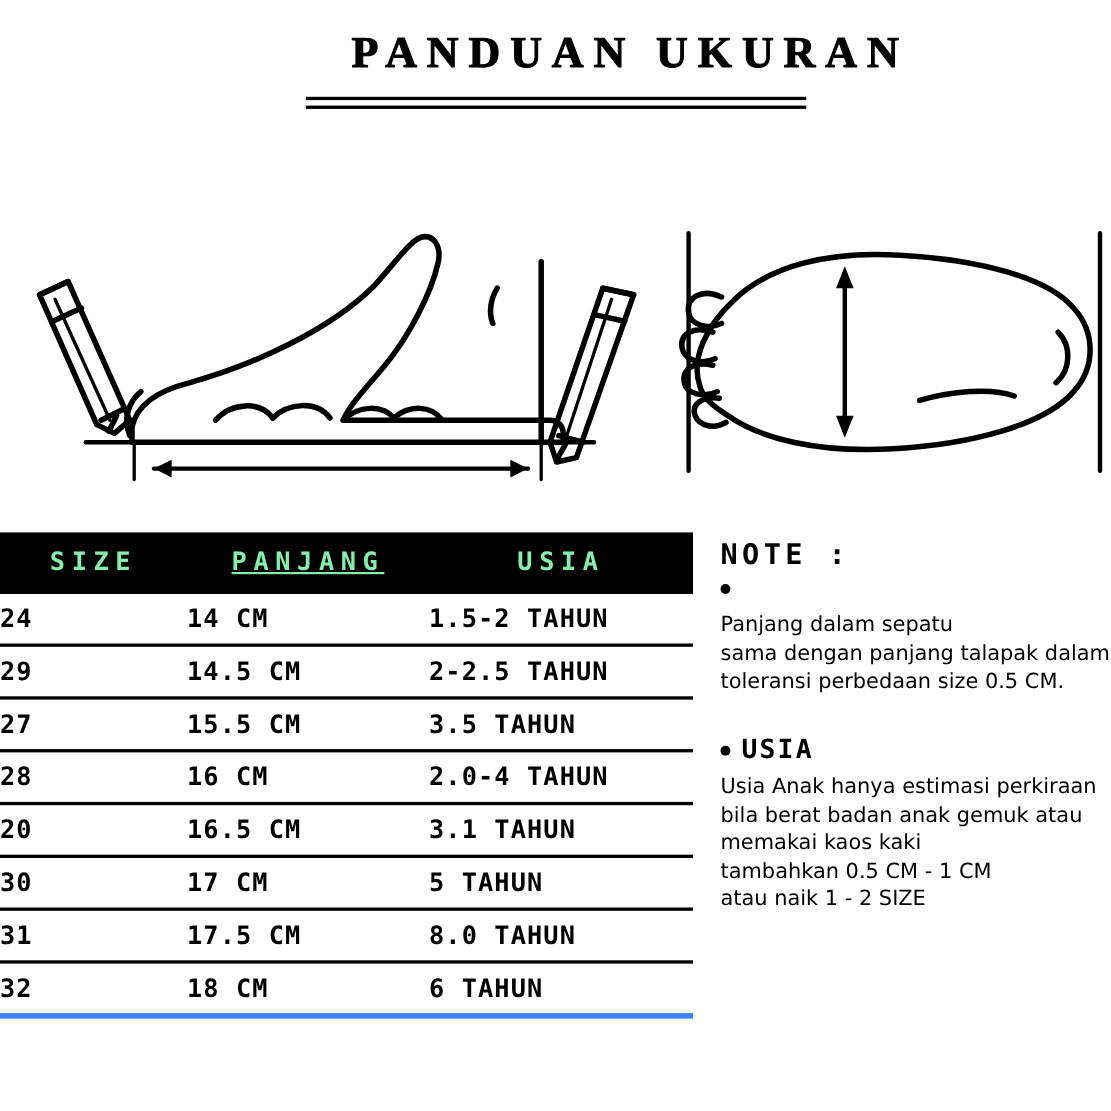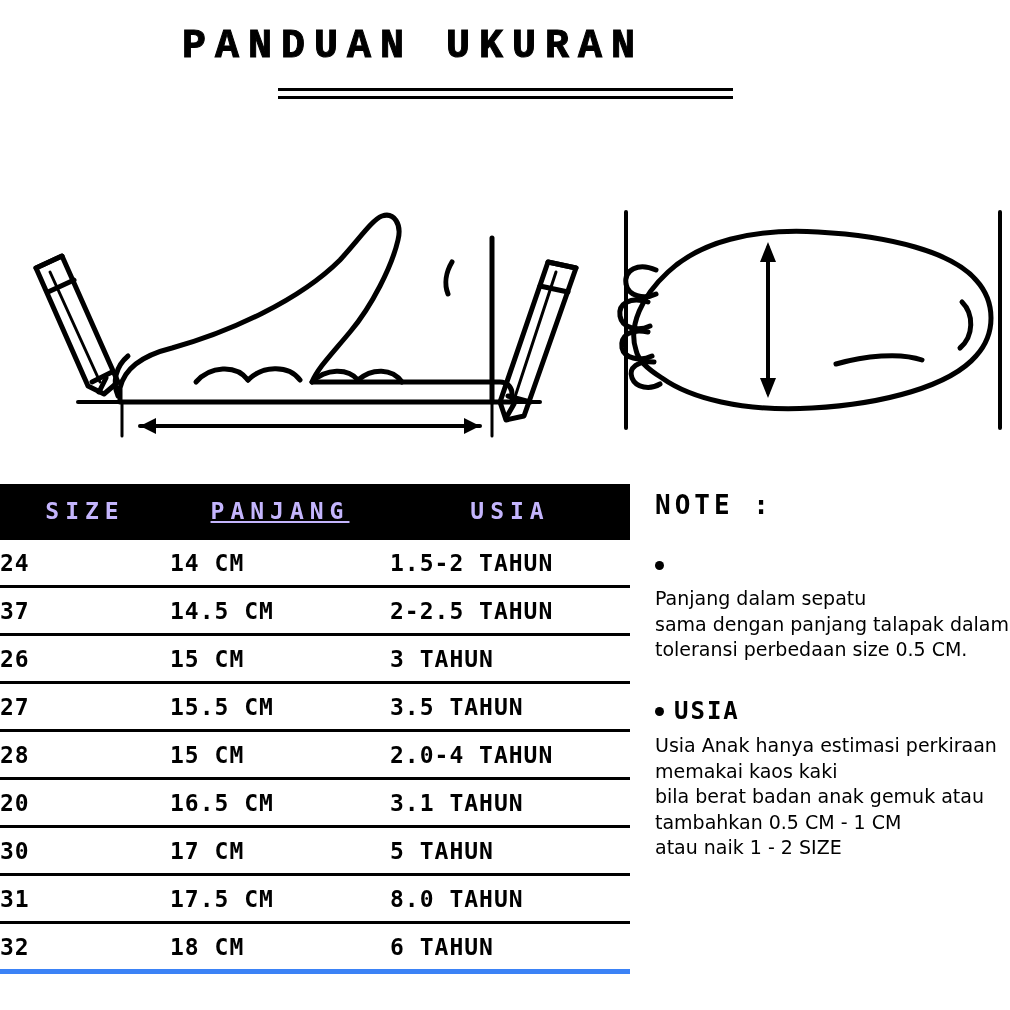--- a/index.html
+++ b/index.html
@@ -15,22 +15,22 @@
     color: #000000;
     overflow: hidden;
   }
 
   
   .title {
     position: absolute;
     top: 24px;
     left: 0;
     width: 826px;
-    text-align: center;
-    font-family: Liberation Mono, monospace;
+    text-align: right;
+    font-family: Liberation Serif, serif;
     font-weight: bold;
     font-size: 40px;
     letter-spacing: 9px;
     -webkit-text-stroke: 1px #000;
   }
   .title-rule {
     position: absolute;
     left: 278px;
     width: 455px;
     height: 0;
@@ -57,21 +57,21 @@
     width: 630px;
   }
   table.size-table {
     border-collapse: collapse;
     width: 630px;
     font-family: "DejaVu Sans Mono", monospace;
     font-weight: bold;
   }
   table.size-table thead th {
     background: #000;
-    color: #c4b5fd;
+    color: #86efac;
     font-size: 23px;
     letter-spacing: 6px;
     padding: 14px 0 16px 0;
     text-align: center;
   }
   table.size-table thead tr {
     height: 56px;
   }
   table.size-table tbody td {
     font-size: 23px;
@@ -91,21 +91,20 @@
     position: absolute;
     left: 655px;
     top: 490px;
     width: 350px;
   }
   .note-title {
     font-family: "DejaVu Sans Mono", monospace;
     font-weight: bold;
     font-size: 26px;
     letter-spacing: 4px;
-    margin-bottom: 30px;
   }
   .note-head {
     font-family: "DejaVu Sans Mono", monospace;
     font-weight: bold;
     font-size: 24px;
     letter-spacing: 2px;
     margin-bottom: 8px;
   }
   .note-head .bullet {
     display: inline-block;
@@ -220,37 +219,32 @@
         <th class="col-usia">USIA</th>
       </tr>
     </thead>
     <tbody>
       <tr>
         <td>24</td>
         <td>14 CM</td>
         <td>1.5-2 TAHUN</td>
       </tr>
       <tr>
-        <td>37</td>
+        <td>29</td>
         <td>14.5 CM</td>
         <td>2-2.5 TAHUN</td>
-      </tr>
-      <tr>
-        <td>26</td>
-        <td>15 CM</td>
-        <td>3 TAHUN</td>
       </tr>
       <tr>
         <td>27</td>
         <td>15.5 CM</td>
         <td>3.5 TAHUN</td>
       </tr>
       <tr>
         <td>28</td>
-        <td>15 CM</td>
+        <td>16 CM</td>
         <td>2.0-4 TAHUN</td>
       </tr>
       <tr>
         <td>20</td>
         <td>16.5 CM</td>
         <td>3.1 TAHUN</td>
       </tr>
       <tr>
         <td>30</td>
         <td>17 CM</td>
@@ -280,18 +274,18 @@
     <div>Panjang dalam sepatu</div>
     <div>sama dengan panjang talapak dalam</div>
     <div>toleransi perbedaan size 0.5 CM.</div>
   </div>
 
   <div class="note-head">
     <span class="bullet"></span><span>USIA</span>
   </div>
   <div class="note-body">
     <div>Usia Anak hanya estimasi perkiraan</div>
+    <div>bila berat badan anak gemuk atau</div>
     <div>memakai kaos kaki</div>
-    <div>bila berat badan anak gemuk atau</div>
     <div>tambahkan 0.5 CM - 1 CM</div>
     <div>atau naik 1 - 2 SIZE</div>
   </div>
 </div>
 
 </body></html>

